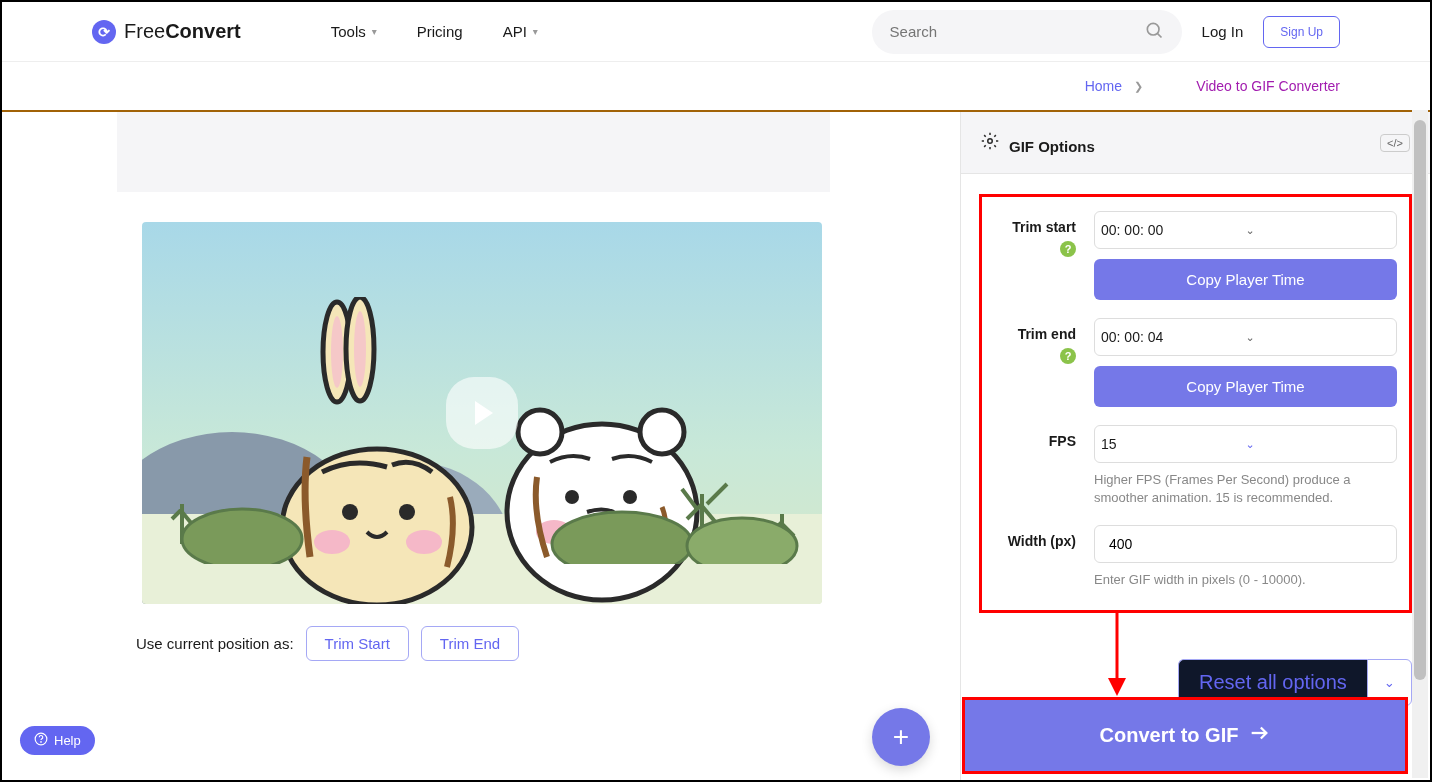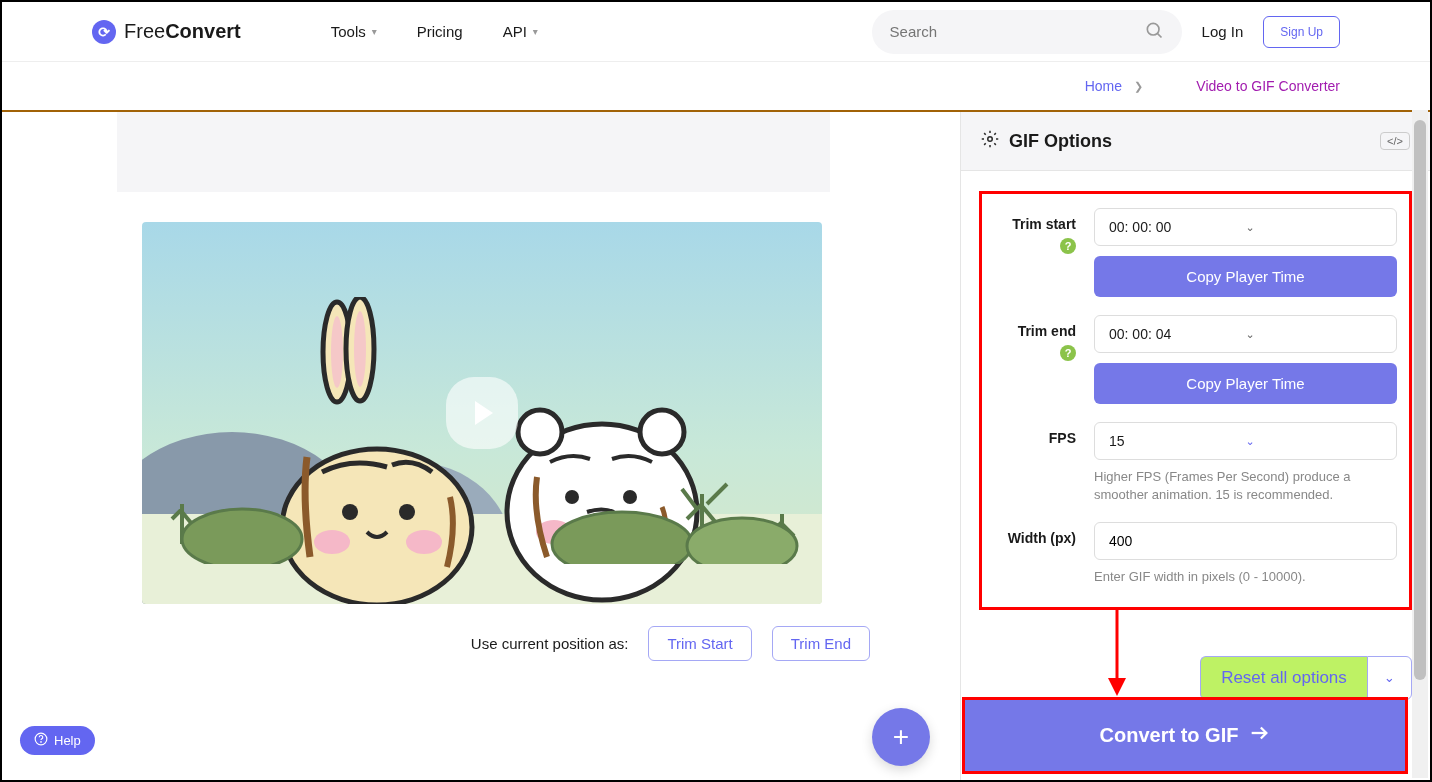--- a/index.html
+++ b/index.html
@@ -31,45 +31,45 @@
     .main { display: flex; height: calc(100% - 108px); }
     .left-panel { flex: 1; padding: 0 90px 0 110px; position: relative; display: flex; flex-direction: column; }
     .placeholder-bar { height: 80px; background: #f5f5f7; margin-bottom: 30px; margin-left: 5px; margin-right: 40px; }
     
     .video-preview { position: relative; width: 680px; height: 382px; margin: 0 30px; border-radius: 4px; overflow: hidden; }
     .sky { position: absolute; inset: 0; background: linear-gradient(180deg, #a8d8e8 0%, #c8e8d8 60%, #d8e8c8 100%); }
     .ground { position: absolute; bottom: 0; left: 0; right: 0; height: 90px; background: #e8f0d8; }
     .play-overlay { position: absolute; left: 50%; top: 50%; transform: translate(-50%, -50%); width: 72px; height: 72px; background: rgba(255,255,255,0.6); border-radius: 28px; display: flex; align-items: center; justify-content: center; }
     .play-triangle { width: 0; height: 0; border-left: 18px solid #fff; border-top: 12px solid transparent; border-bottom: 12px solid transparent; margin-left: 4px; }
     
-    .trim-controls { display: flex; align-items: center; gap: 20px; margin-top: 22px; margin-left: 2px; justify-content: flex-end; }
+    .trim-controls { display: flex; align-items: center; gap: 12px; margin-top: 22px; margin-left: 24px; }
     .trim-label { font-size: 15px; }
     .trim-btn { border: 1px solid #a5a8f5; color: #6366f1; background: #fff; padding: 8px 18px; border-radius: 6px; font-size: 15px; cursor: pointer; }
     
     
     .right-panel { width: 470px; border-left: 1px solid #e5e5e5; display: flex; flex-direction: column; }
     .options-header { background: #f5f5f7; padding: 18px 20px; display: flex; align-items: center; gap: 10px; border-bottom: 1px solid #e5e5e5; }
-    .options-title { font-weight: 700; font-size: 18px; flex: 1; }
+    .options-title { font-weight: 700; font-size: 15px; flex: 1; margin-top: 8px; }
     .code-icon { border: 1px solid #ccc; border-radius: 4px; padding: 2px 6px; font-size: 11px; color: #666; }
     
     .options-body { padding: 20px 18px 10px 18px; position: relative; flex: 1; overflow-y: auto; }
     .red-box { border: 3px solid #ff0000; padding: 14px 12px 20px 12px; }
     .option-row { display: flex; gap: 18px; margin-bottom: 18px; }
     .option-label { width: 82px; text-align: right; font-size: 14px; font-weight: 700; padding-top: 8px; position: relative; }
     .help-dot { display: inline-flex; align-items: center; justify-content: center; width: 16px; height: 16px; background: #8bc34a; color: #fff; border-radius: 50%; font-size: 11px; margin-top: 6px; float: right; }
     .option-controls { flex: 1; }
-    .select-box { border: 1px solid #ddd; border-radius: 6px; padding: 10px 14px; display: flex; align-items: center; font-size: 14px; cursor: pointer; background: #fff; }
+    .select-box { border: 1px solid #ddd; border-radius: 6px; padding: 10px 6px; display: flex; align-items: center; font-size: 14px; cursor: pointer; background: #fff; }
     .select-box span { flex: 1; }
     .select-chev { color: #666; font-size: 11px; }
     .copy-btn { background: #7578e8; color: #fff; border: none; border-radius: 6px; padding: 12px; width: 100%; margin-top: 10px; font-size: 15px; cursor: pointer; }
     .hint { color: #888; font-size: 13px; margin-top: 8px; line-height: 1.4; }
     .input-box { border: 1px solid #ddd; border-radius: 6px; padding: 10px 14px; width: 100%; font-size: 14px; outline: none; }
     
     .reset-row { display: flex; justify-content: flex-end; margin-top: 46px; }
-    .reset-btn { border: 1px solid #a5a8f5; color: #6366f1; background: #bef264; padding: 11px 20px; border-radius: 6px 0 0 6px; font-size: 17px; border-right: none; cursor: pointer; }
+    .reset-btn { border: 1px solid #a5a8f5; color: #6366f1; background: #0f172a; padding: 11px 20px; border-radius: 6px 0 0 6px; font-size: 20px; border-right: none; cursor: pointer; }
     .reset-chev { border: 1px solid #a5a8f5; color: #6366f1; background: #fff; padding: 11px 16px; border-radius: 0 6px 6px 0; cursor: pointer; }
     
     
     .convert-bar { position: absolute; bottom: 6px; left: 960px; right: 22px; }
     .convert-btn { background: #7578e8; color: #fff; border: 3px solid #ff0000; padding: 22px; width: 100%; font-size: 20px; font-weight: 700; cursor: pointer; display: flex; align-items: center; justify-content: center; gap: 10px; }
     
     
     .floating-add { position: absolute; bottom: 14px; left: 870px; width: 58px; height: 58px; border-radius: 50%; background: #7578e8; color: #fff; display: flex; align-items: center; justify-content: center; font-size: 28px; cursor: pointer; box-shadow: 0 4px 12px rgba(0,0,0,0.15); }
     
     

